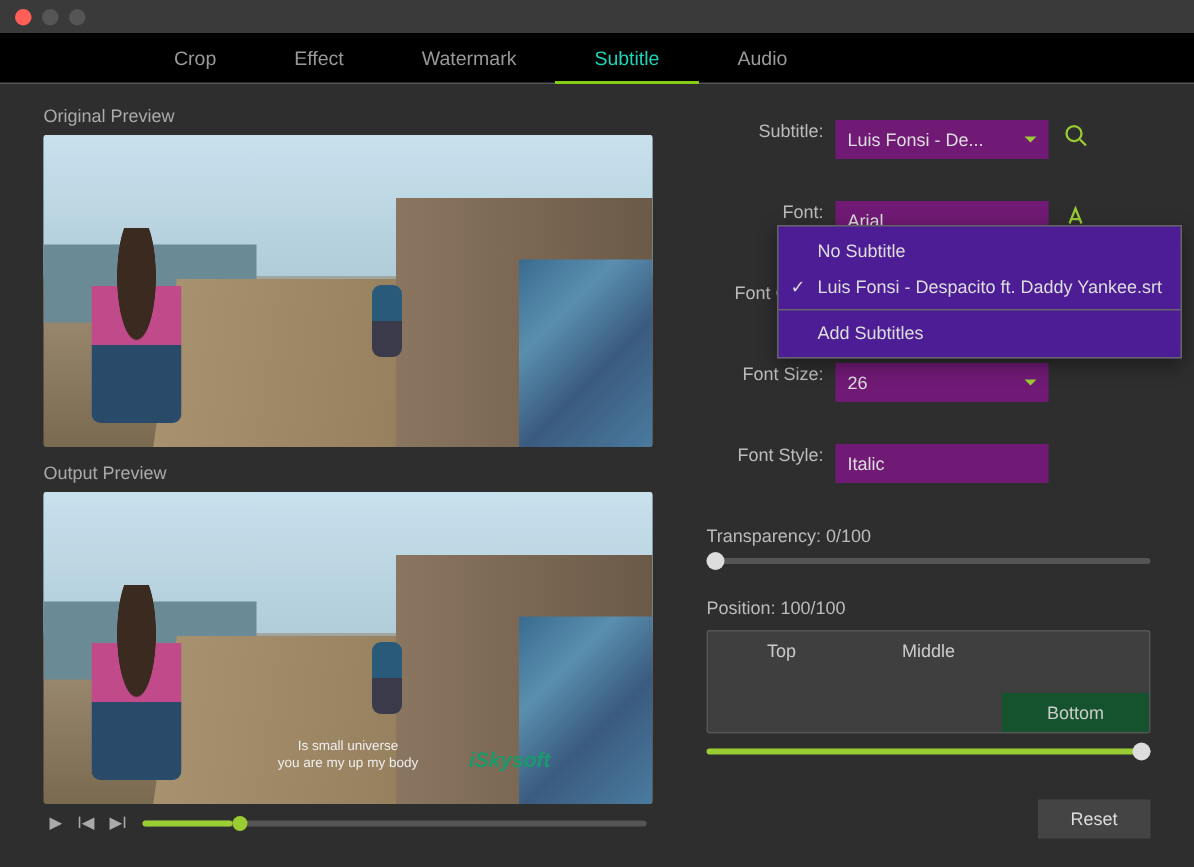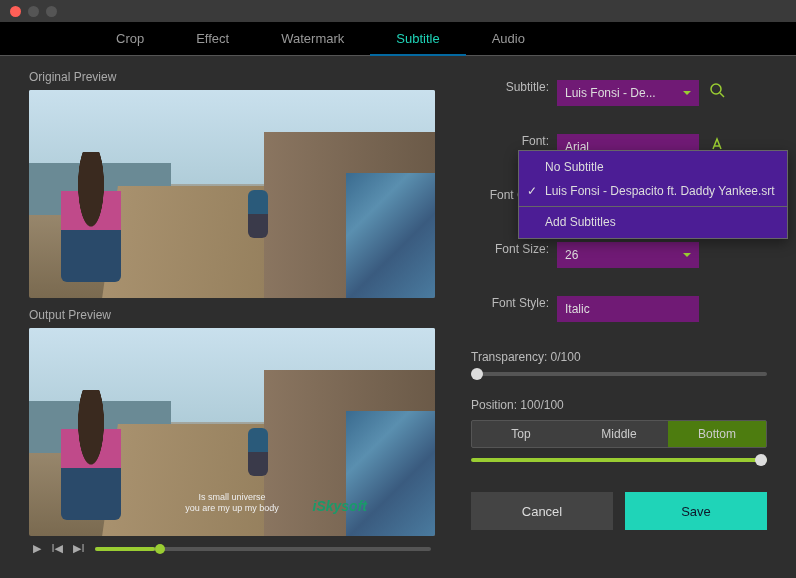--- a/index.html
+++ b/index.html
@@ -6,21 +6,21 @@
 body { background: #2e2e2e; width: 796px; height: 578px; overflow: hidden; color: #ccc; font-size: 13px; position: relative; }
 .window { background: #2e2e2e; width: 100%; height: 100%; }
 
 .titlebar { height: 22px; display: flex; align-items: center; padding-left: 10px; background: #3a3a3a; }
 .traffic { width: 11px; height: 11px; border-radius: 50%; margin-right: 7px; }
 .tl-red { background: #ff5f57; }
 .tl-yellow { background: #555; } .tl-green { background: #555; }
 
 .tabs { display: flex; padding-left: 90px; border-bottom: 1px solid #555; background: #000000; height: 34px; }
 .tab { padding: 0 26px; height: 34px; line-height: 34px; color: #999; cursor: pointer; font-size: 13px; }
-.tab.active { color: #1fd4b8; border-bottom: 2px solid #0369a1; }
+.tab.active { color: #1fd4b8; border-bottom: 2px solid #84cc16; }
 
 .content { display: flex; padding: 10px 29px; gap: 36px; }
 .left { width: 406px; }
 .section-title { color: #aaa; font-size: 12px; margin: 4px 0 6px; }
 .preview { width: 406px; height: 208px; background: linear-gradient(180deg,#b8d4e3 0%,#a8c4d3 35%,#9b8a6f 55%,#7a6a50 100%); border-radius: 2px; position: relative; overflow: hidden; }
 .sky { position:absolute; top:0; left:0; right:0; height:45%; background: linear-gradient(180deg,#c9e0ed,#b0cdd9);}
 .sea { position:absolute; top:35%; left:0; width:35%; height:25%; background:#6a8a95;}
 .path { position:absolute; top:46%; left:20%; width:55%; height:54%; background: linear-gradient(90deg,#a8916e,#8f7a58); transform: skewX(-8deg);}
 .wall { position:absolute; top:20%; right:0; width:42%; height:80%; background: linear-gradient(90deg,#8a7560,#6b5a48);}
 .graffiti { position:absolute; top:40%; right:0; width:22%; height:60%; background: linear-gradient(135deg,#3a6b8f 0%,#5a8faf 30%,#3a5b7f 60%,#4a7b9f 100%);}
@@ -40,21 +40,21 @@
 .select { flex:1; height:26px; background:#701a75; display:flex; align-items:center; padding:0 8px; color:#ddd; font-size:12px; justify-content:space-between; max-width:142px; overflow:hidden; white-space:nowrap;}
 .select .caret { border:4px solid transparent; border-top-color:#9acd32; margin-top:4px;}
 .icon-btn { width:20px; height:20px; display:flex; align-items:center; justify-content:center; }
 .search-icon svg, .font-icon svg { stroke:#9acd32; }
 .color-swatch { width:142px; height:26px; background: linear-gradient(180deg,#fff,#e8e8e8); border:1px solid #999;}
 .slider-label { color:#bbb; font-size:12px; margin-bottom:8px;}
 .hslider { width:100%; height:4px; background:#555; border-radius:2px; position:relative; margin-bottom:22px;}
 .hslider .thumb { position:absolute; top:-4px; width:12px; height:12px; background:#ddd; border-radius:50%;}
 .pos-tabs { display:flex; background:#3f3f3f; border-radius:2px; margin-bottom:10px; border:1px solid #555;}
 .pos-tab { flex:1; text-align:center; padding:6px 0; color:#ccc; font-size:12px; cursor:pointer;}
-.pos-tab.active { background:#4d7c0f;}
+.pos-tab.active { background:#14532d;margin-top:41px;}
 .pos-slider { width:100%; height:4px; background:#9acd32; border-radius:2px; position:relative; margin-bottom:30px;}
 .pos-slider .thumb { position:absolute; right:0; top:-4px; width:12px; height:12px; background:#ddd; border-radius:50%;}
 .reset-row { display:flex; justify-content:flex-end; margin-bottom:20px;}
 .reset-btn { background:#444; color:#ddd; padding:6px 22px; font-size:12px; cursor:pointer;}
 .footer-btns { display:flex; gap:12px; }
 .btn { flex:1; height:38px; display:flex; align-items:center; justify-content:center; font-size:13px; cursor:pointer;}
 .btn-cancel { background:#444; color:#ddd;}
 .btn-save { background:#1fd4b8; color:#0f172a;}
 
 .dropdown { position:absolute; top:150px; left:518px; width:270px; background:#4c1d95; border:1px solid #666; padding:4px 0; box-shadow:0 4px 12px rgba(0,0,0,0.4); z-index:10;}
@@ -177,20 +177,23 @@
       <div class="slider-label">Position: 100/100</div>
       <div class="pos-tabs">
         <div class="pos-tab">Top</div>
         <div class="pos-tab">Middle</div>
         <div class="pos-tab active">Bottom</div>
       </div>
       <div class="pos-slider">
           <div class="thumb"></div>
         </div>
 
+      <div class="reset-row">
+        <div class="reset-btn">Reset</div>
+      </div>
 
       <div class="footer-btns">
         <div class="btn btn-cancel">Cancel</div>
         <div class="btn btn-save">Save</div>
       </div>
 
     </div>
   </div>
 
   <div class="dropdown">

